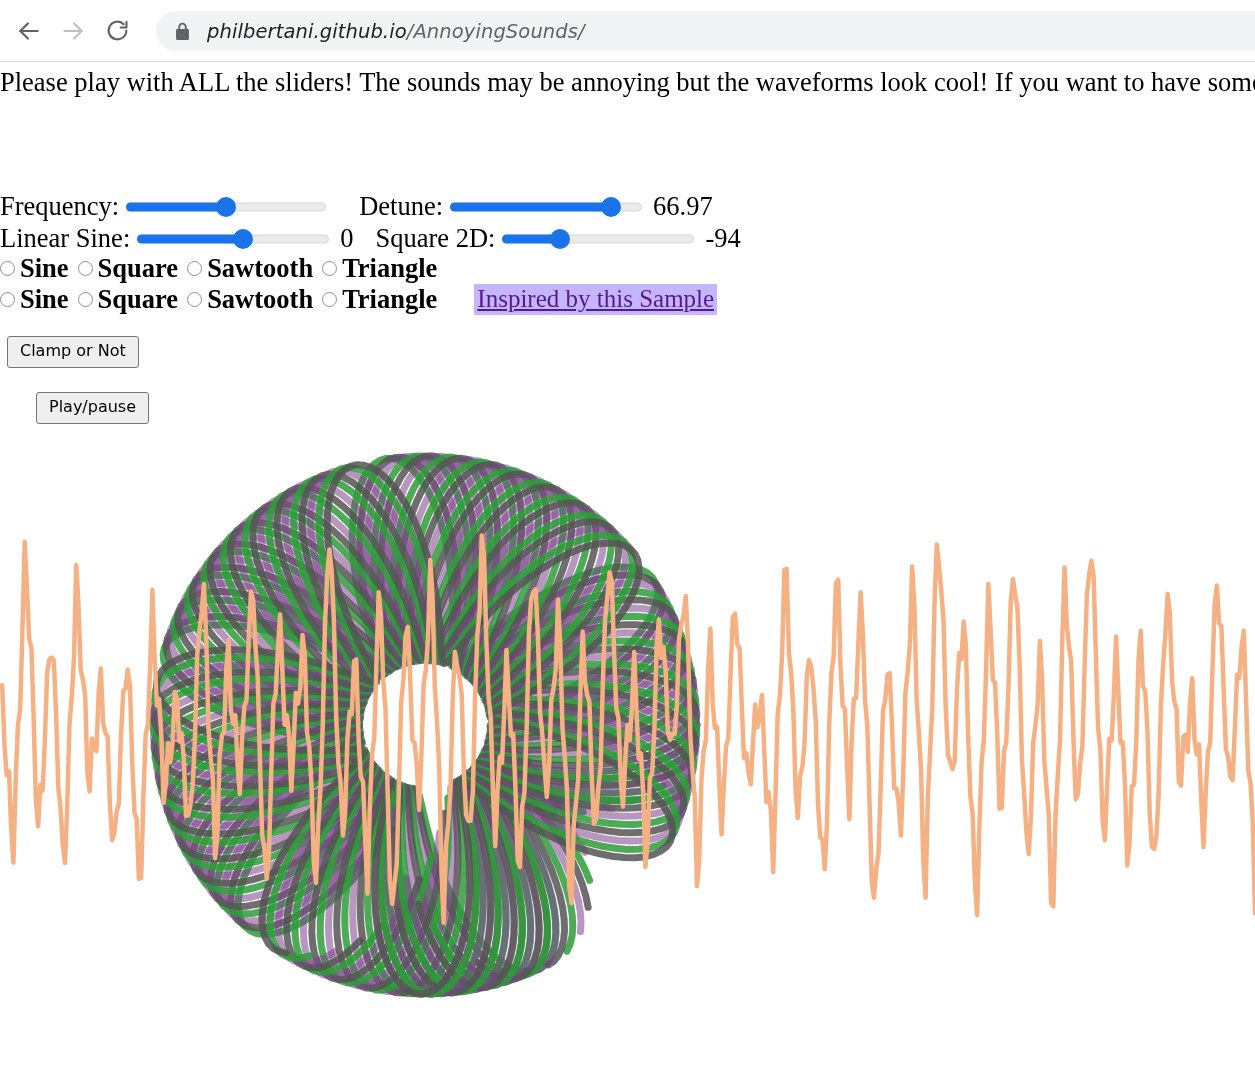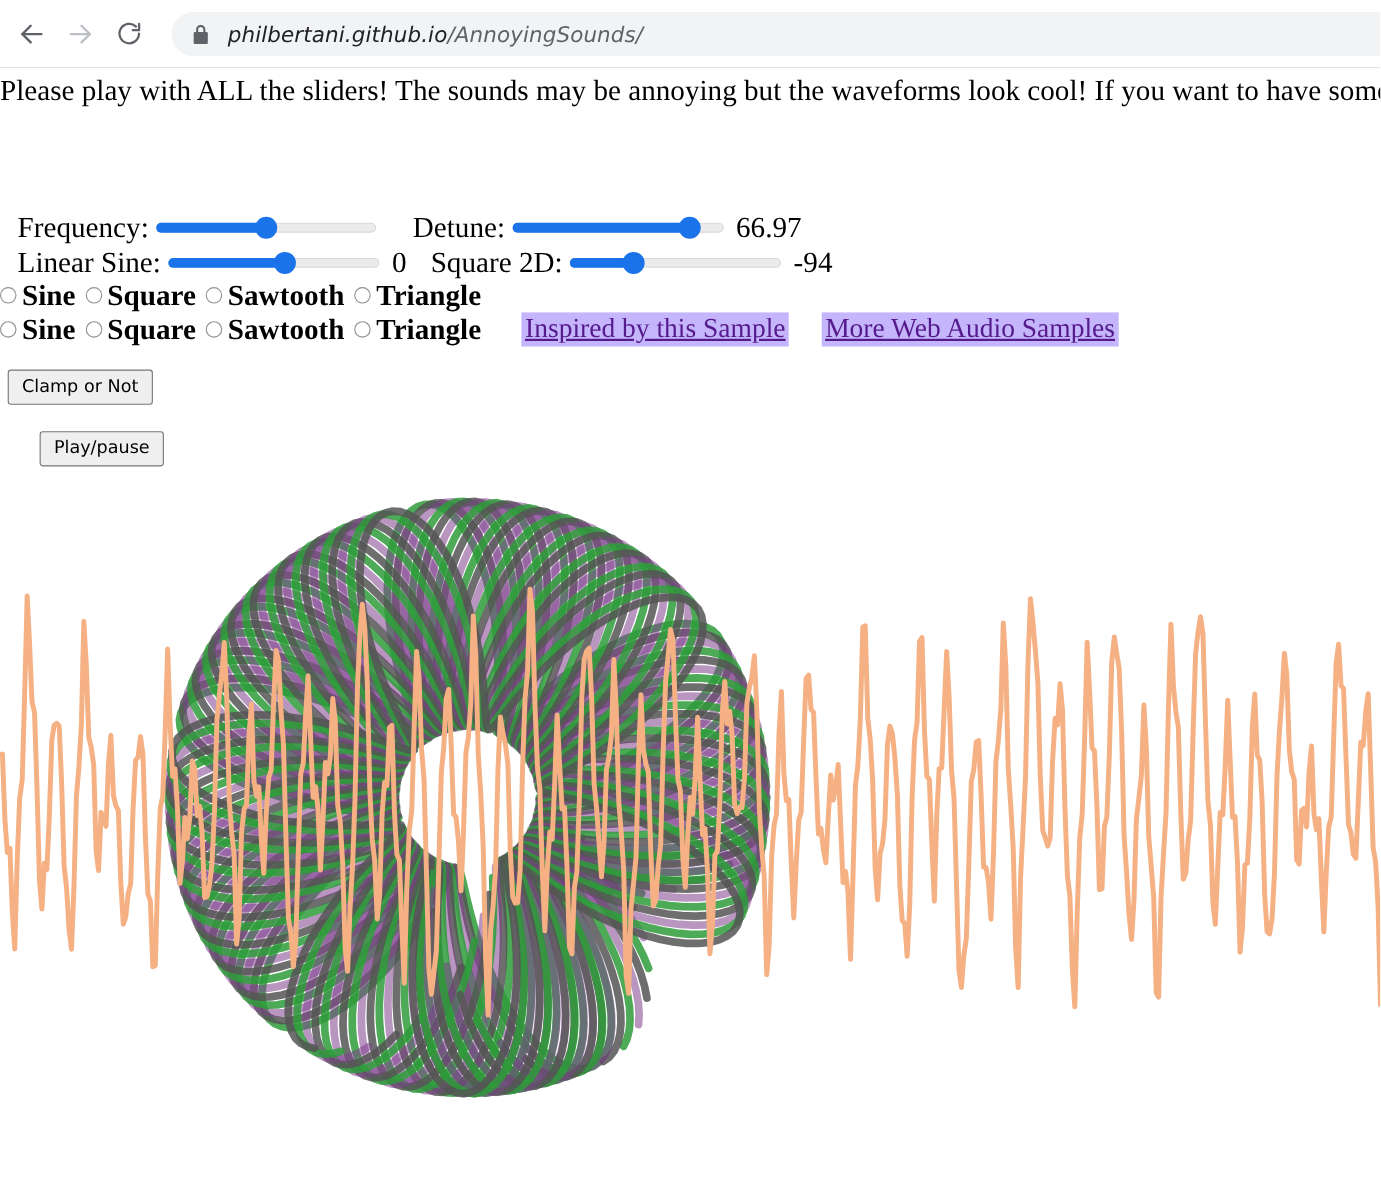--- a/index.html
+++ b/index.html
@@ -84,21 +84,21 @@
     top: 5px;
     width: 1400px;
     font-size: 26.5px;
     line-height: 1.2;
     color: #000000;
     white-space: nowrap;
   }
 
   .control-row {
     position: absolute;
-    left: 16px;
+    left: 0;
     display: flex;
     align-items: center;
     white-space: nowrap;
     font-size: 26.5px;
     color: #000;
   }
   #row-freq  { top: 129px; }
   #row-scale { top: 161px; }
 
   .ctrl-label { margin-right: 7px; }
@@ -330,21 +330,20 @@
     <label class="radio-item">
       <span class="radio-dot"></span>
       <span class="radio-text">Sawtooth</span>
     </label>
     <label class="radio-item">
       <span class="radio-dot"></span>
       <span class="radio-text">Triangle</span>
     </label>
 
     <a class="hl-link" id="link-inspired">Inspired by this Sample</a>
-    <a class="hl-link" id="link-more">More Web Audio Samples</a>
   </div>
 
   <button class="native-btn" id="btn-clamp">Clamp or Not</button>
   <button class="native-btn" id="btn-play">Play/pause</button>
 
   <div id="visualizer">
     <svg id="viz-svg" width="1255" height="570" viewBox="0 0 1255 570">
       <g id="rosette-group">
           <path d="M697.0 285.0L696.0 291.5L693.1 297.8L688.2 303.9L681.5 309.6L673.2 314.8L663.3 319.5L652.1 323.4L639.8 326.6L626.6 329.1L612.8 330.8L598.5 331.8L584.2 332.0L570.0 331.6L556.2 330.7L543.0 329.3L530.7 327.6L519.4 325.7L509.3 323.8L500.6 322.0L493.3 320.5L487.5 319.4L483.4 319.0L480.8 319.3L479.7 320.5L480.1 322.7L481.9 325.9L484.9 330.3L489.1 335.9L494.1 342.7L499.9 350.7L506.3 359.8L512.9 369.9L519.7 381.0L526.3 392.9L532.7 405.3L538.6 418.3L543.8 431.4L548.2 444.6L551.7 457.7L554.2 470.2L555.5 482.2L555.7 493.3L554.7 503.3L552.5 512.0L549.2 519.3L544.9 525.1L539.6 529.1L533.4 531.4L526.5 531.9L519.1 530.6L511.2 527.4L503.0 522.5L494.6 516.0L486.3 507.9L478.2 498.5L470.3 487.9L462.8 476.4L455.9 464.1L449.5 451.4L443.8 438.5L438.8 425.6L434.4 413.0L430.7 401.0L427.6 389.8L425.0 379.6L422.9 370.6L421.2 363.0L419.7 357.0L418.4 352.6L417.0 349.9L415.6 349.0L413.8 349.8L411.7 352.3L409.1 356.4L405.8 362.1L401.9 369.1L397.2 377.3L391.7 386.6L385.3 396.6L378.2 407.2L370.3 418.1L361.6 429.0L352.4 439.8L342.5 450.1L332.3 459.8L321.9 468.6L311.3 476.3L300.9 482.9L290.6 488.0L280.9 491.7L271.7 493.8L263.4 494.4L256.0 493.3L249.8 490.6L244.8 486.4L241.1 480.8L238.8 473.8L238.0 465.7L238.7 456.5L240.9 446.5L244.4 435.8L249.4 424.7L255.5 413.2L262.7 401.7L270.9 390.3L279.8 379.2L289.2 368.5L298.9 358.4L308.6 349.1L318.2 340.5L327.4 332.8L335.9 326.0L343.6 320.1L350.1 315.2L355.4 311.1L359.3 307.9L361.7 305.4L362.4 303.5L361.4 302.1L358.7 301.2L354.3 300.5L348.2 299.9L340.5 299.3L331.3 298.5L320.9 297.5L309.3 296.1L296.8 294.2L283.7 291.8L270.1 288.7L256.4 285.0L242.7 280.6L229.4 275.6L216.8 270.0L205.0 263.9L194.3 257.3L184.9 250.3L177.1 243.1L170.9 235.7L166.4 228.4L163.8 221.3L163.1 214.4L164.4 208.0L167.5 202.2L172.5 197.0L179.2 192.7L187.5 189.3L197.2 186.8L208.2 185.3L220.3 184.8L233.1 185.3L246.6 186.8L260.4 189.2L274.3 192.3L288.1 196.2L301.5 200.6L314.4 205.5L326.5 210.5L337.7 215.6L347.8 220.5L356.7 225.1L364.3 229.1L370.6 232.5L375.6 234.9L379.2 236.3L381.6 236.5L382.7 235.4L382.8 232.9L381.8 229.0L380.0 223.7L377.5 216.9L374.5 208.7L371.2 199.2L367.7 188.5L364.2 176.8L360.9 164.1L358.0 150.8L355.5 137.0L353.7 122.9L352.5 108.8L352.2 95.0L352.7 81.6L354.1 69.0L356.4 57.4L359.5 46.9L363.5 37.9L368.2 30.4L373.5 24.6L379.4 20.6L385.7 18.6L392.3 18.4L399.1 20.2L405.9 24.0L412.5 29.5L418.9 36.8L425.0 45.7L430.6 56.0L435.6 67.5L440.0 80.0L443.8 93.3L446.8 107.0L449.2 121.0L450.9 135.0L452.0 148.7L452.5 161.9L452.6 174.3L452.3 185.7L451.8 196.0L451.3 204.9L450.8 212.4L450.5 218.4L450.6 222.7L451.3 225.3L452.5 226.3L454.6 225.8L457.5 223.7L461.4 220.2L466.3 215.4L472.3 209.6L479.3 202.9L487.4 195.4L496.5 187.5L506.6 179.3L517.4 171.1L528.9 163.1L541.0 155.4L553.4 148.3L565.9 142.1L578.5 136.7L590.7 132.4L602.5 129.3L613.7 127.4L623.9 126.9L633.1 127.6L641.0 129.7L647.5 133.0L652.4 137.5L655.7 143.1L657.4 149.7L657.2 157.2L655.4 165.3L651.8 174.0L646.6 183.1L639.8 192.4L631.7 201.7L622.3 210.9L612.0 219.9L600.8 228.5L589.0 236.6L576.9 244.1L564.7 250.9L552.7 257.1L541.2 262.5L530.4 267.2L520.4 271.2L511.6 274.6L504.2 277.4L498.2 279.7L493.8 281.7L491.2 283.4L490.3 285.0" fill="none" stroke="#2e9b3a" stroke-width="7" stroke-linecap="round" opacity="0.85"></path>
           <path d="M693.0 307.5L688.3 313.5L681.7 319.0L673.4 324.0L663.6 328.3L652.5 331.9L640.2 334.8L627.1 336.9L613.3 338.2L599.1 338.7L584.7 338.5L570.5 337.7L556.7 336.2L543.4 334.4L531.0 332.2L519.6 329.9L509.4 327.6L500.4 325.4L493.0 323.5L487.0 322.1L482.6 321.4L479.7 321.4L478.3 322.4L478.4 324.4L479.8 327.5L482.4 331.8L486.2 337.3L490.8 344.1L496.1 352.1L502.0 361.2L508.2 371.4L514.5 382.6L520.7 394.6L526.6 407.2L532.1 420.3L536.9 433.7L540.9 447.0L544.1 460.2L546.2 473.0L547.2 485.1L547.1 496.4L545.9 506.6L543.6 515.5L540.2 522.9L535.8 528.8L530.5 533.0L524.4 535.4L517.6 535.9L510.3 534.6L502.6 531.4L494.6 526.5L486.5 519.9L478.5 511.8L470.7 502.3L463.2 491.6L456.2 480.0L449.7 467.6L443.7 454.7L438.4 441.5L433.8 428.4L429.8 415.6L426.4 403.3L423.7 391.8L421.5 381.3L419.7 372.0L418.2 364.1L417.0 357.7L415.8 352.9L414.6 349.9L413.2 348.6L411.5 349.0L409.4 351.1L406.7 354.9L403.3 360.1L399.3 366.8L394.4 374.6L388.7 383.5L382.1 393.1L374.7 403.3L366.4 413.8L357.5 424.4L347.9 434.9L337.7 444.9L327.2 454.3L316.4 462.8L305.5 470.4L294.8 476.7L284.3 481.7L274.3 485.3L264.9 487.3L256.4 487.8L248.9 486.7L242.5 484.0L237.4 479.9L233.7 474.4L231.5 467.6L230.7 459.6L231.5 450.6L233.8 440.8L237.6 430.4L242.7 419.5L249.1 408.3L256.6 397.1L265.1 386.0L274.3 375.2L284.0 364.8L294.1 355.0L304.3 345.9L314.2 337.6L323.8 330.1L332.8 323.5L340.8 317.8L347.8 312.9L353.5 308.9L357.8 305.7L360.6 303.2L361.7 301.3L361.1 299.8L358.7 298.7L354.6 297.8L348.8 296.9L341.5 296.1L332.6 295.0L322.4 293.6L311.1 291.8L298.9 289.5L285.9 286.7L272.5 283.2L259.0 279.0L245.5 274.2L232.3 268.8L219.8 262.8L208.1 256.3L197.4 249.3L188.1 242.0L180.3 234.5L174.0 226.9L169.6 219.4L166.9 212.1L166.2 205.2L167.3 198.7L170.4 192.9L175.2 187.8L181.8 183.6L190.0 180.3L199.6 178.0L210.4 176.8L222.3 176.6L235.0 177.4L248.3 179.3L262.0 182.0L275.8 185.6L289.4 189.9L302.7 194.8L315.5 200.1L327.6 205.6L338.7 211.1L348.8 216.5L357.7 221.5L365.4 226.0L371.8 229.7L376.9 232.5L380.7 234.3L383.3 234.8L384.7 234.0L385.0 231.8L384.3 228.2L382.9 223.0L380.8 216.4L378.2 208.4L375.3 199.0L372.3 188.4L369.2 176.7L366.4 164.0L363.9 150.7L361.9 136.8L360.6 122.7L359.9 108.6L360.0 94.7L360.9 81.3L362.6 68.6L365.2 56.8L368.6 46.3L372.8 37.1L377.7 29.5L383.2 23.6L389.1 19.5L395.5 17.4L402.1 17.2L408.7 18.9L415.4 22.5L421.9 28.0L428.0 35.3L433.8 44.1L439.1 54.4L443.8 65.9L447.8 78.4L451.1 91.7L453.7 105.5L455.6 119.6L456.9 133.6L457.5 147.4L457.5 160.7L457.2 173.3L456.5 184.9L455.6 195.4L454.7 204.6L453.9 212.3L453.3 218.5L453.2 223.1L453.5 226.1L454.6 227.4L456.5 227.2L459.4 225.5L463.2 222.4L468.1 218.1L474.1 212.7L481.3 206.4L489.5 199.4L498.7 191.9L508.9 184.1L519.9 176.3L531.6 168.7L543.9 161.4L556.6 154.8L569.4 148.8L582.1 143.8L594.6 139.8L606.7 137.0L618.0 135.3L628.4 134.9L637.8 135.8L645.8 138.0L652.5 141.3L657.5 145.8L660.9 151.4L662.6 157.9L662.5 165.2L660.6 173.2L657.0 181.6L651.7 190.4L644.9 199.4L636.6 208.4L627.1 217.3L616.5 225.9L605.1 234.1L593.1 241.8L580.7 249.0L568.3 255.5L556.0 261.2L544.1 266.3L532.9 270.7L522.7 274.4L513.5 277.6L505.7 280.2L499.3 282.3L494.6 284.2L491.5 285.8L490.3 287.3L490.8 288.9L493.0 290.7" fill="none" stroke="#555555" stroke-width="7" stroke-linecap="round" opacity="0.85"></path>

